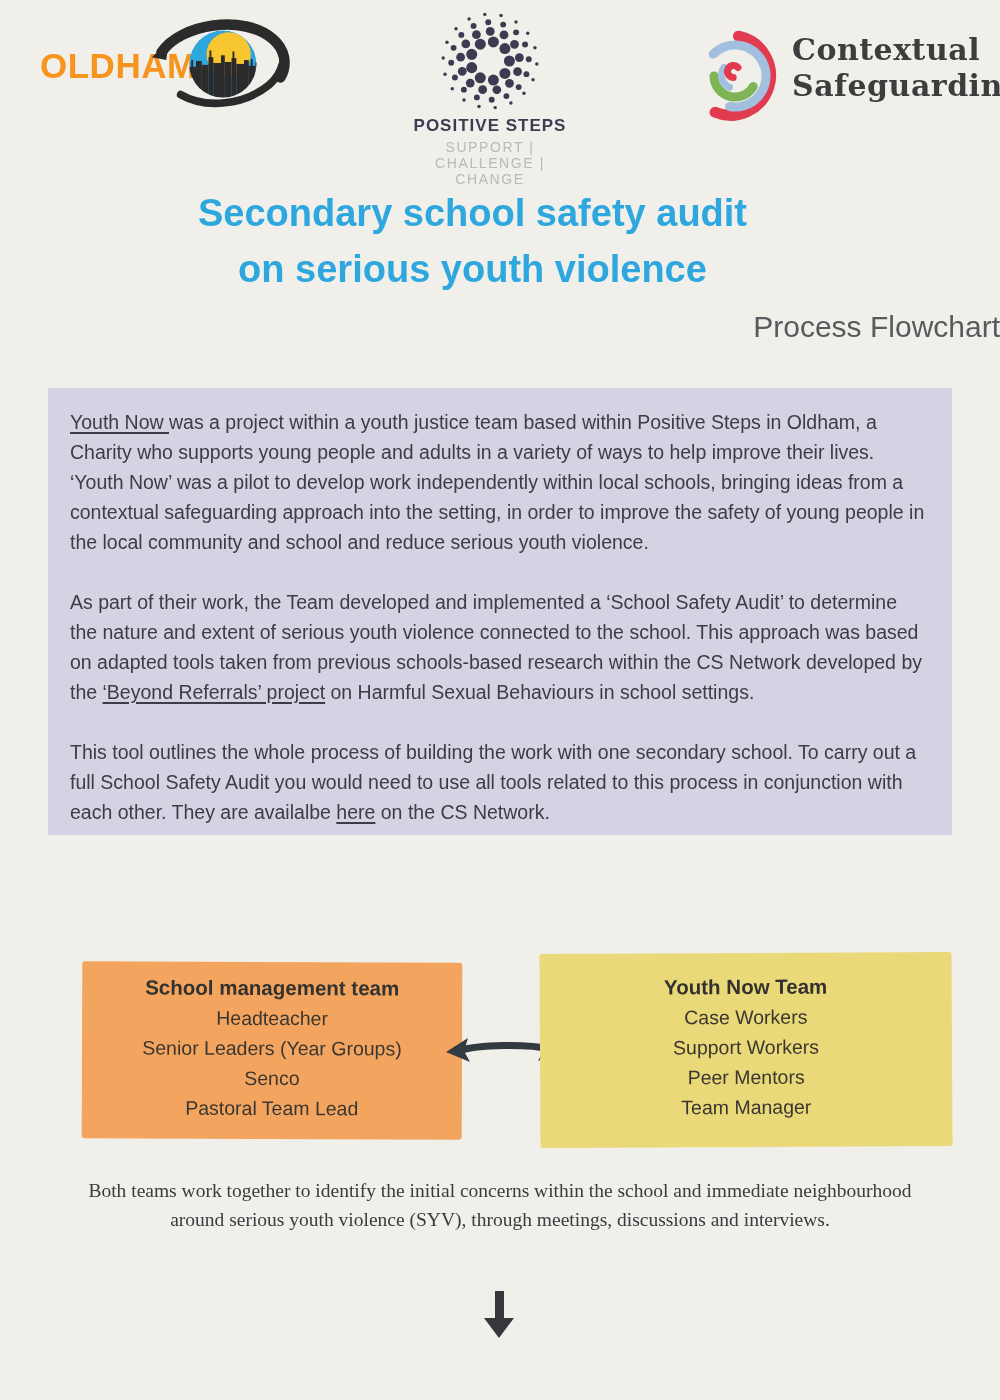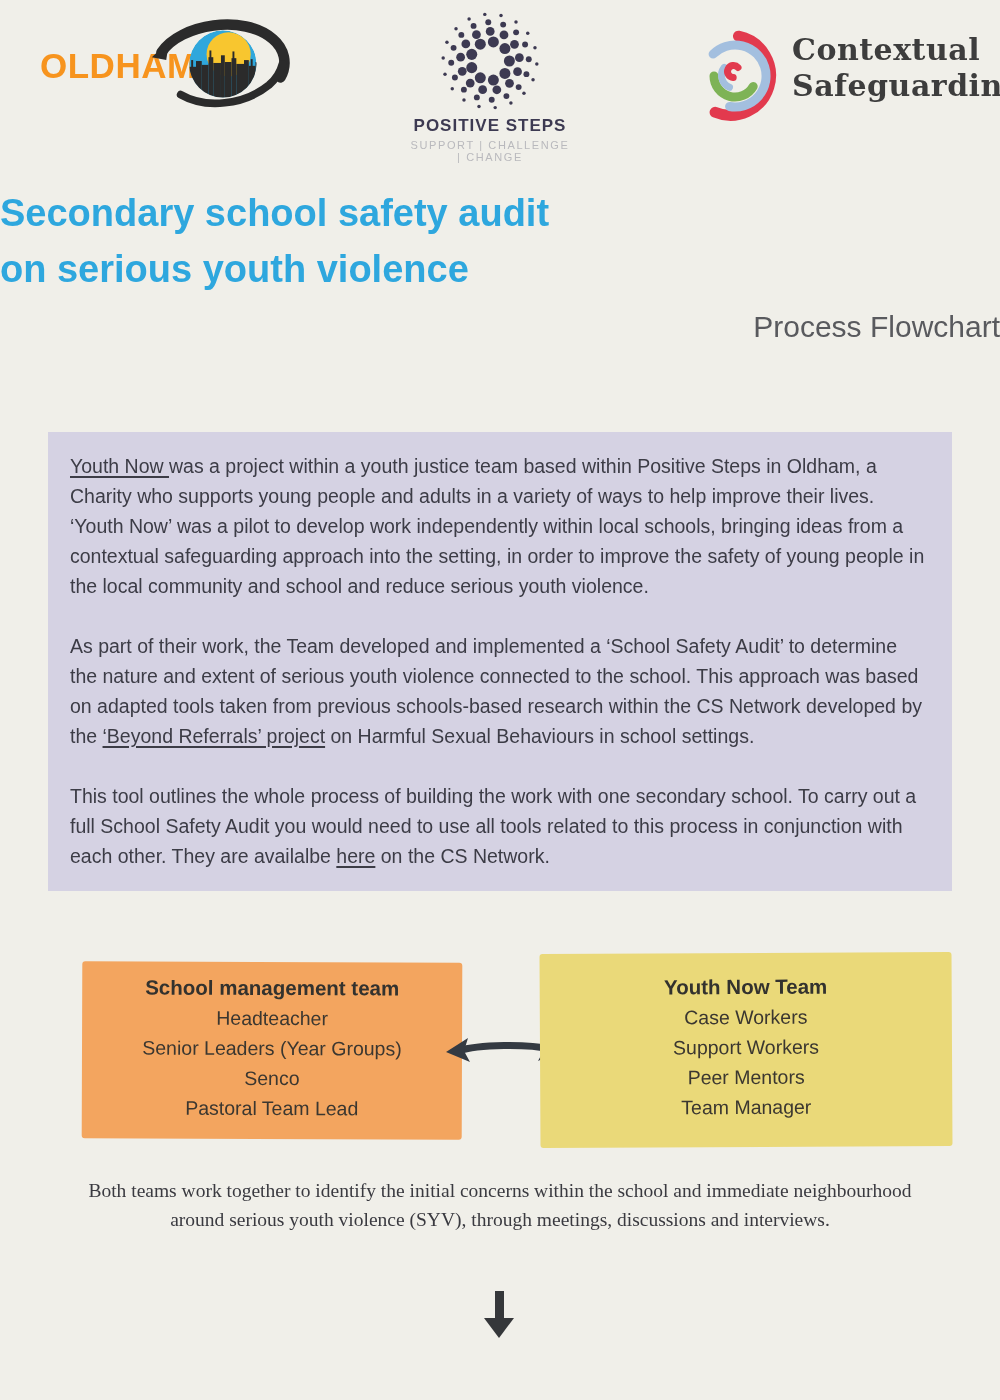--- a/index.html
+++ b/index.html
@@ -9,37 +9,37 @@
   }
   
   .logo-oldham{position:absolute;left:40px;top:14px;width:252px;height:132px;}
   .oldham-word1{position:absolute;left:0;top:32px;font-size:35px;font-weight:800;letter-spacing:.5px;color:#f7941e;}
   .oldham-word2{position:absolute;left:0;top:90px;font-size:35px;font-weight:800;letter-spacing:.5px;color:#f7941e;}
   .oldham-eye{position:absolute;left:108px;top:0;}
 
   .logo-ps{position:absolute;left:410px;top:10px;width:160px;height:148px;text-align:center;}
   .ps-dots{display:block;margin:0 auto;}
   .ps-name{margin-top:4px;font-size:17px;font-weight:700;letter-spacing:1px;color:#3d3a52;}
-  .ps-tagline{margin-top:3px;font-size:11px;letter-spacing:1.6px;color:#b9b9bd;}
+  .ps-tagline{margin-top:3px;font-size:14px;letter-spacing:1.6px;color:#b9b9bd;}
 
   .logo-cs{position:absolute;left:690px;top:18px;width:300px;height:122px;}
   .cs-mark{position:absolute;left:0;top:4px;}
   .cs-text{position:absolute;left:102px;top:14px;font-family:"DejaVu Serif", serif;font-weight:600;font-size:30px;line-height:36px;color:#3d3d3d;letter-spacing:.5px;}
 
   
-  .title-line{position:absolute;left:0;width:945px;text-align:left;font-size:38px;font-weight:800;color:#2ea7de;}
+  .title-line{position:absolute;left:0;width:945px;text-align:center;font-size:38px;font-weight:800;color:#2ea7de;}
   .title-line.l1{top:192px;}
   .title-line.l2{top:248px;}
   .subtitle{position:absolute;left:0;top:310px;width:1000px;text-align:right;font-size:30px;font-weight:400;color:#595a5e;}
 
   
   .intro{
     position:absolute;left:48px;top:388px;width:904px;box-sizing:border-box;
-    background:#d5d2e3;padding:19px 24px 20px 22px;
-    font-size:19.5px;line-height:30px;color:#3c3c46;margin-top:44px;
+    background:#d5d2e3;padding:19px 24px 8px 22px;
+    font-size:19.5px;line-height:30px;color:#3c3c46;
   }
   .intro p{margin:0 0 30px 0;}
   .intro p:last-child{margin-bottom:0;}
   .u{text-decoration:underline;text-decoration-thickness:2px;text-underline-offset:3px;color:inherit;cursor:pointer;}
 
   
   .team-box{position:absolute;box-sizing:border-box;text-align:center;border-radius:3px;}
   .team-box.school{left:82px;top:962px;width:380px;height:177px;background:#f3a55f;padding-top:11px;transform:rotate(.2deg);}
   .team-box.youthnow{left:540px;top:953px;width:412px;height:194px;background:#ead979;padding-top:19px;transform:rotate(-.3deg);}
   .team-title{font-size:20.5px;font-weight:700;color:#33322e;line-height:30px;}

